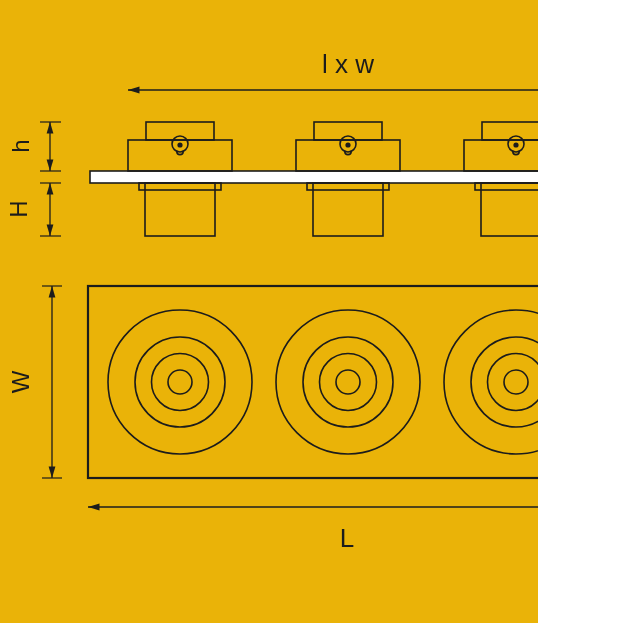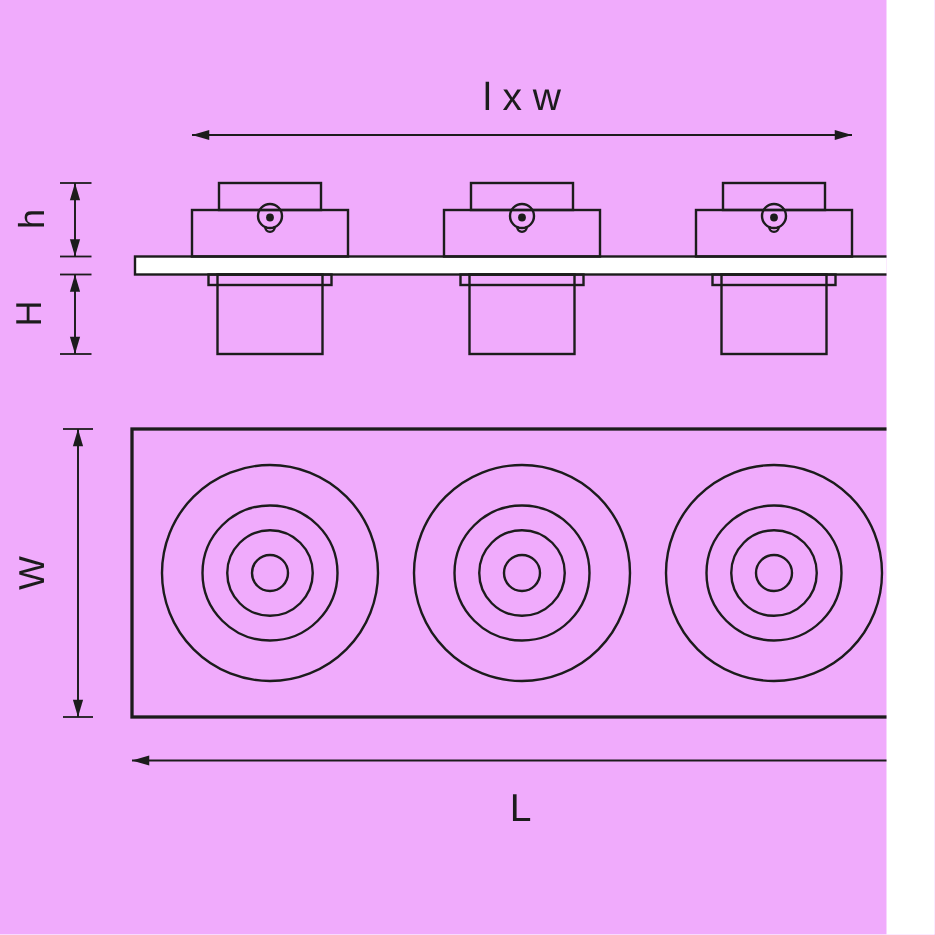--- a/index.html
+++ b/index.html
@@ -5,23 +5,23 @@
   html, body {
     margin: 0;
     padding: 0;
     background: #ffffff;
     width: 623px;
     height: 623px;
     font-family: "Liberation Sans", sans-serif;
   }
   .canvas {
     position: relative;
-    width: 591px;
+    width: 538px;
     height: 623px;
-    background: #f0abfc;
+    background: #eab308;
     overflow: hidden;
   }
   svg { display: block; }
   .geo   { stroke: #1c1c1c; fill: none; stroke-width: 1.6; stroke-linecap: square; }
   .plate { fill: #ffffff; }
   .front-rect { stroke-width: 2.2; }
   .dim   { stroke: #1c1c1c; fill: none; stroke-width: 1.3; }
   .tick  { stroke: #1c1c1c; stroke-width: 1.2; }
   .head  { fill: #1c1c1c; stroke: none; }
   .dim-label {

